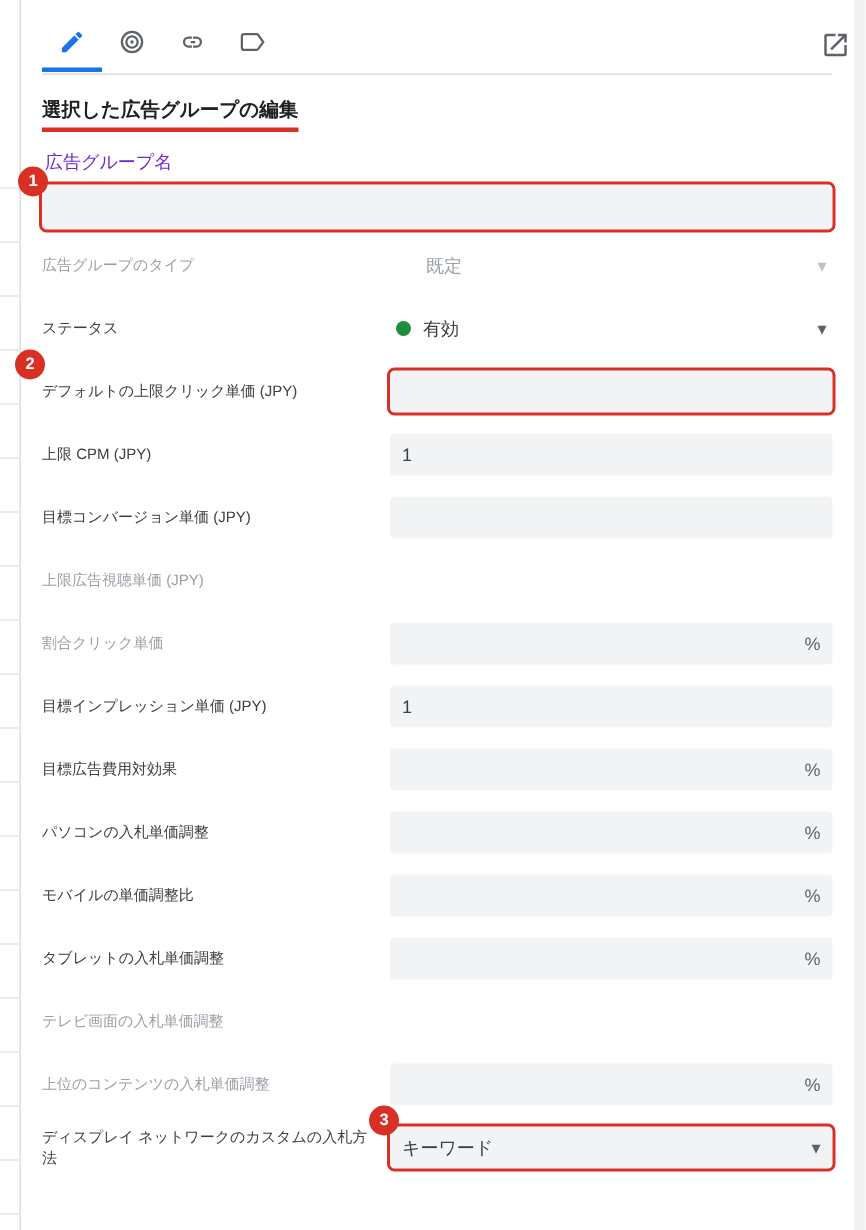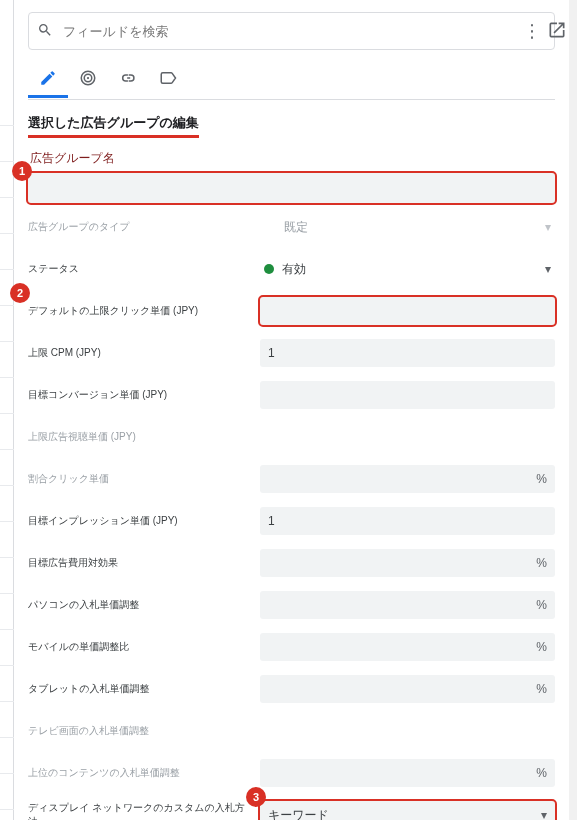--- a/index.html
+++ b/index.html
@@ -84,21 +84,21 @@
       color: #202124;
       border-bottom: 3px solid #d93025;
       display: inline-block;
       padding-bottom: 3px;
     }
     .form {
       margin: 12px 14px 0 14px;
     }
     .field-full .label {
       font-size: 12px;
-      color: #7f1d1d;
+      color: #6d28d9;
       margin: 10px 0 6px 2px;
     }
     .input-wrap {
       position: relative;
     }
     .input-wrap.hl::after {
       content: "";
       position: absolute;
       left: -2px; top: -2px; right: -2px; bottom: -2px;
       border: 2px solid #d93025;
@@ -180,29 +180,20 @@
     }
   </style>
 </head>
 <body>
 
 <div class="left-stub"></div>
 <div class="right-scroll"></div>
 
 <div class="panel">
 
-  <div class="search-bar">
-    <span class="sicon">
-      <svg viewBox="0 0 24 24" width="16" height="16" fill="currentColor">
-          <path d="M15.5 14h-.79l-.28-.27A6.471 6.471 0 0016 9.5 6.5 6.5 0 109.5 16c1.61 0 3.09-.59 4.23-1.57l.27.28v.79l5 4.99L20.49 19l-4.99-5zm-6 0C7.01 14 5 11.99 5 9.5S7.01 5 9.5 5 14 7.01 14 9.5 11.99 14 9.5 14z"></path>
-        </svg>
-    </span>
-    <input type="text" placeholder="フィールドを検索" style="">
-    <span class="dots">⋮</span>
-  </div>
   <span class="open-ext" style="position:absolute; right:2px; top:20px;">
     <svg viewBox="0 0 24 24" width="20" height="20" fill="#5f6368">
         <path d="M19 19H5V5h7V3H5a2 2 0 00-2 2v14a2 2 0 002 2h14a2 2 0 002-2v-7h-2v7zM14 3v2h3.59l-9.83 9.83 1.41 1.41L19 6.41V10h2V3h-7z"></path>
       </svg>
   </span>
 
   <div class="tabs">
     <div class="tab active">
       <svg viewBox="0 0 24 24" fill="currentColor">
           <path d="M3 17.25V21h3.75L17.81 9.94l-3.75-3.75L3 17.25zM20.71 7.04a1 1 0 000-1.41l-2.34-2.34a1 1 0 00-1.41 0l-1.83 1.83 3.75 3.75 1.83-1.83z"></path>

